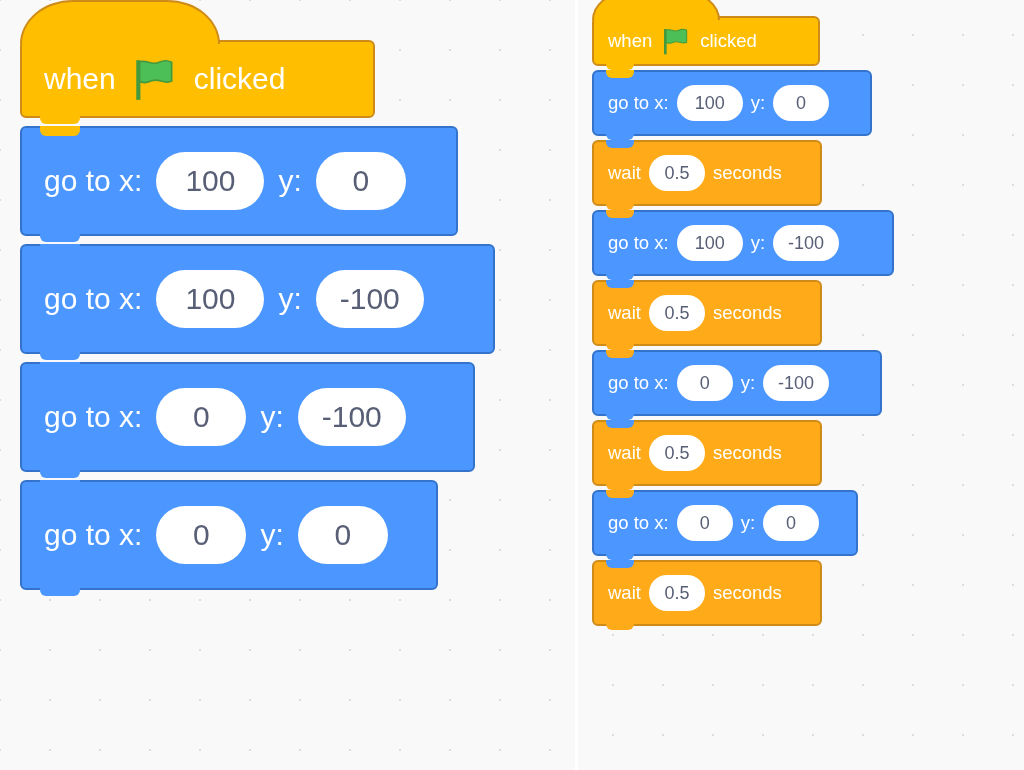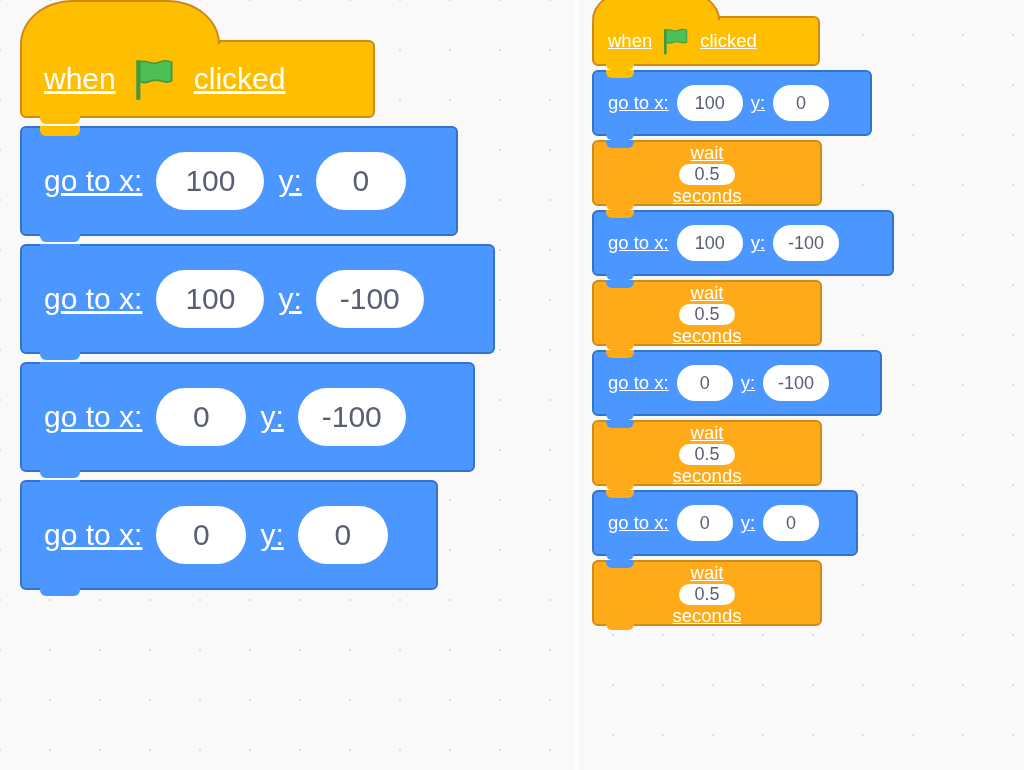--- a/index.html
+++ b/index.html
@@ -38,21 +38,20 @@
   }
 
   
   .block {
     position: relative;
     color: #fff;
     border-radius: 6px;
     display: flex;
     align-items: center;
     white-space: nowrap;
-    text-decoration: underline;
   }
   .block .label { display:inline-block; }
 
   
   .hat {
     background: #ffbf00;
     border: 2px solid #cf8b17;
   }
   .hat .hat-bump {
     position: absolute;
@@ -89,21 +88,21 @@
   .notch-before.sm {
     left: 12px;
     width: 28px;
     height: 8px;
   }
   .notch-before.covered-yellow { background:#ffbf00; }
   .notch-before.covered-blue { background:#4c97ff; }
   .notch-before.covered-orange { background:#ffab19; }
 
   .stack-blue { background:#4c97ff; border:2px solid #3373cc; }
-  .stack-orange { background:#ffab19; border:2px solid #cf8b17;flex-direction:column; }
+  .stack-orange { background:#ffab19; border:2px solid #cf8b17; }
 
   .oval {
     background:#ffffff;
     border-radius: 999px;
     color:#575e75;
     text-align:center;
     display:inline-flex;
     align-items:center;
     justify-content:center;
     font-weight:500;

